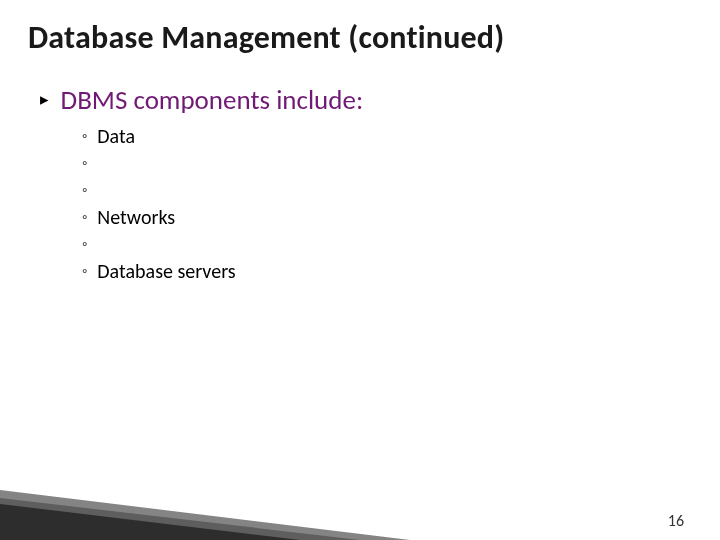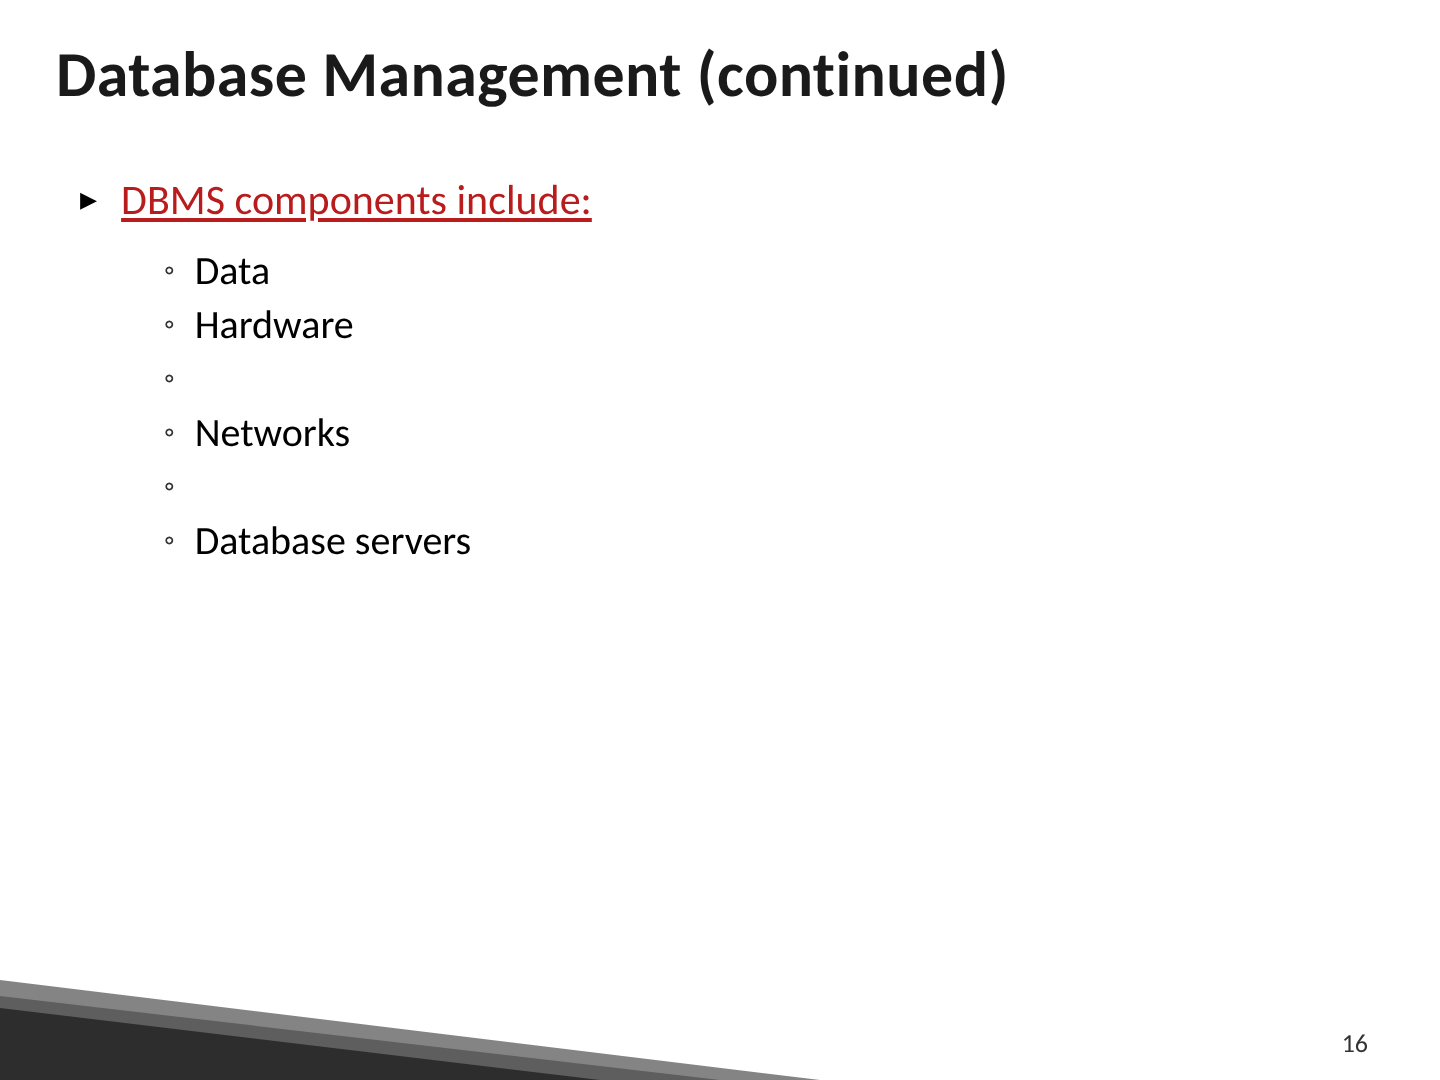--- a/index.html
+++ b/index.html
@@ -28,24 +28,23 @@
     margin-left: 12px;
     margin-bottom: 6px;
   }
   .level1 .bullet {
     font-size: 17px;
     color: #000;
     margin-right: 12px;
     line-height: 34px;
   }
   .level1 .text {
-    font-size: 21px;
-    color: #b91c1c;
+    font-size: 27px;
+    color: #701a75;
     line-height: 34px;
-    text-decoration: underline;
   }
   .level2-list {
     margin-left: 54px;
     margin-top: 6px;
   }
   .level2 {
     display: flex;
     align-items: flex-start;
     margin-bottom: 1px;
   }
@@ -57,21 +56,21 @@
   }
   .level2 .text {
     font-size: 20px;
     color: #000000;
     line-height: 26px;
   }
   .page-number {
     position: absolute;
     bottom: 10px;
     right: 16px;
-    font-size: 13px;
+    font-size: 16px;
     color: #333;
     margin-top: 34px;
   }
   .decoration {
     position: absolute;
     left: 0;
     bottom: 0;
     width: 420px;
     height: 80px;
     pointer-events: none;
@@ -89,21 +88,20 @@
     <span class="text">DBMS components include:</span>
   </div>
 
   <div class="level2-list">
     <div class="level2">
       <span class="bullet">◦</span>
       <span class="text">Data</span>
     </div>
     <div class="level2">
       <span class="bullet">◦</span>
-      <span class="text">Hardware</span>
     </div>
     <div class="level2">
       <span class="bullet">◦</span>
     </div>
     <div class="level2">
       <span class="bullet">◦</span>
       <span class="text">Networks</span>
     </div>
     <div class="level2">
       <span class="bullet">◦</span>

